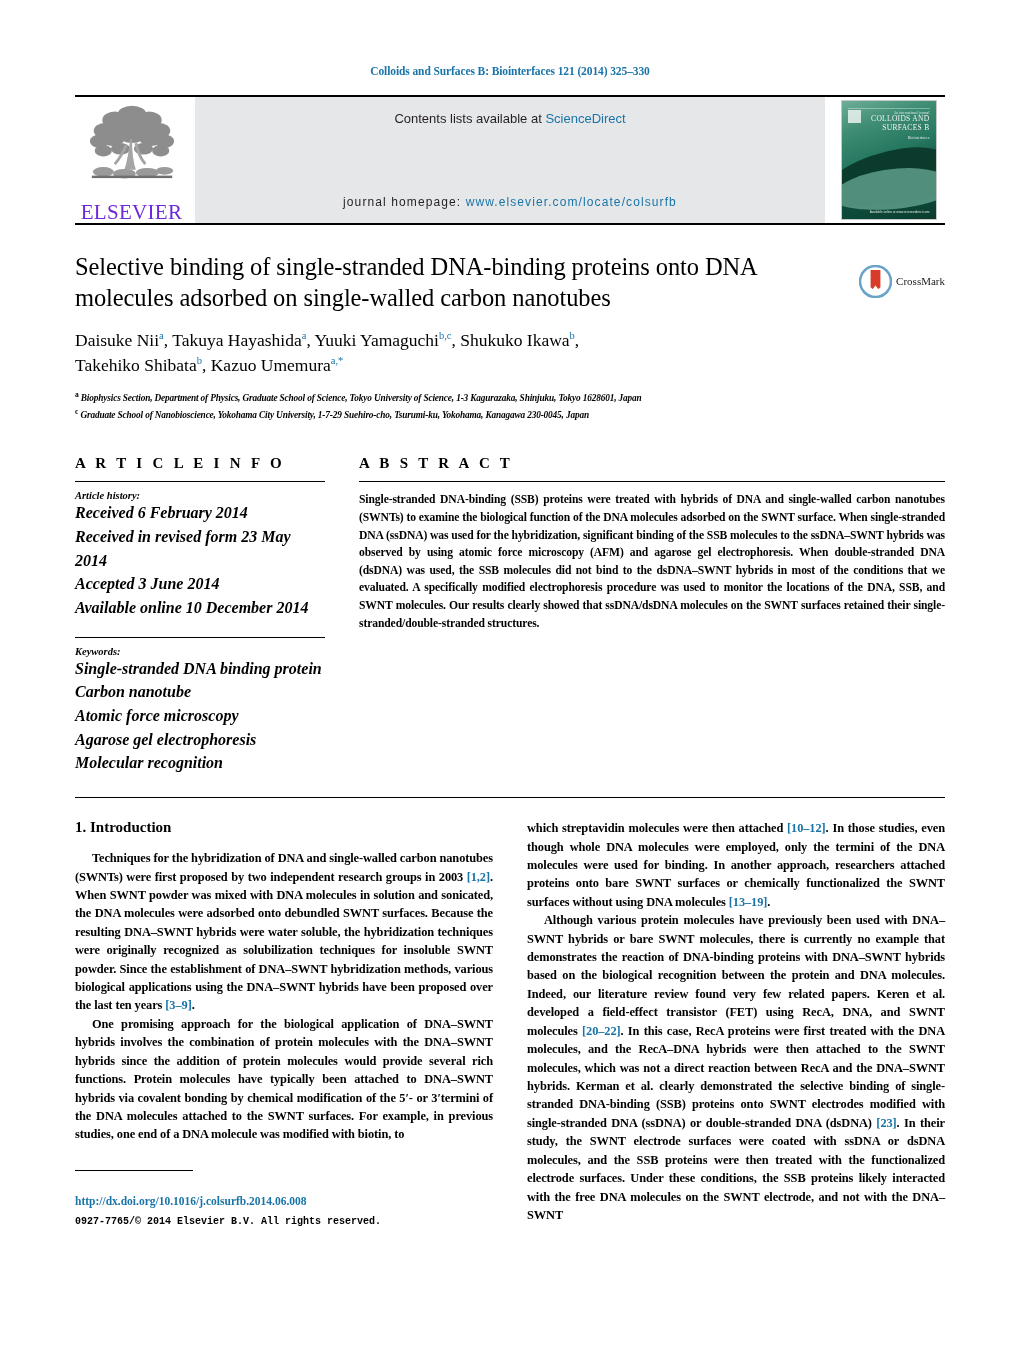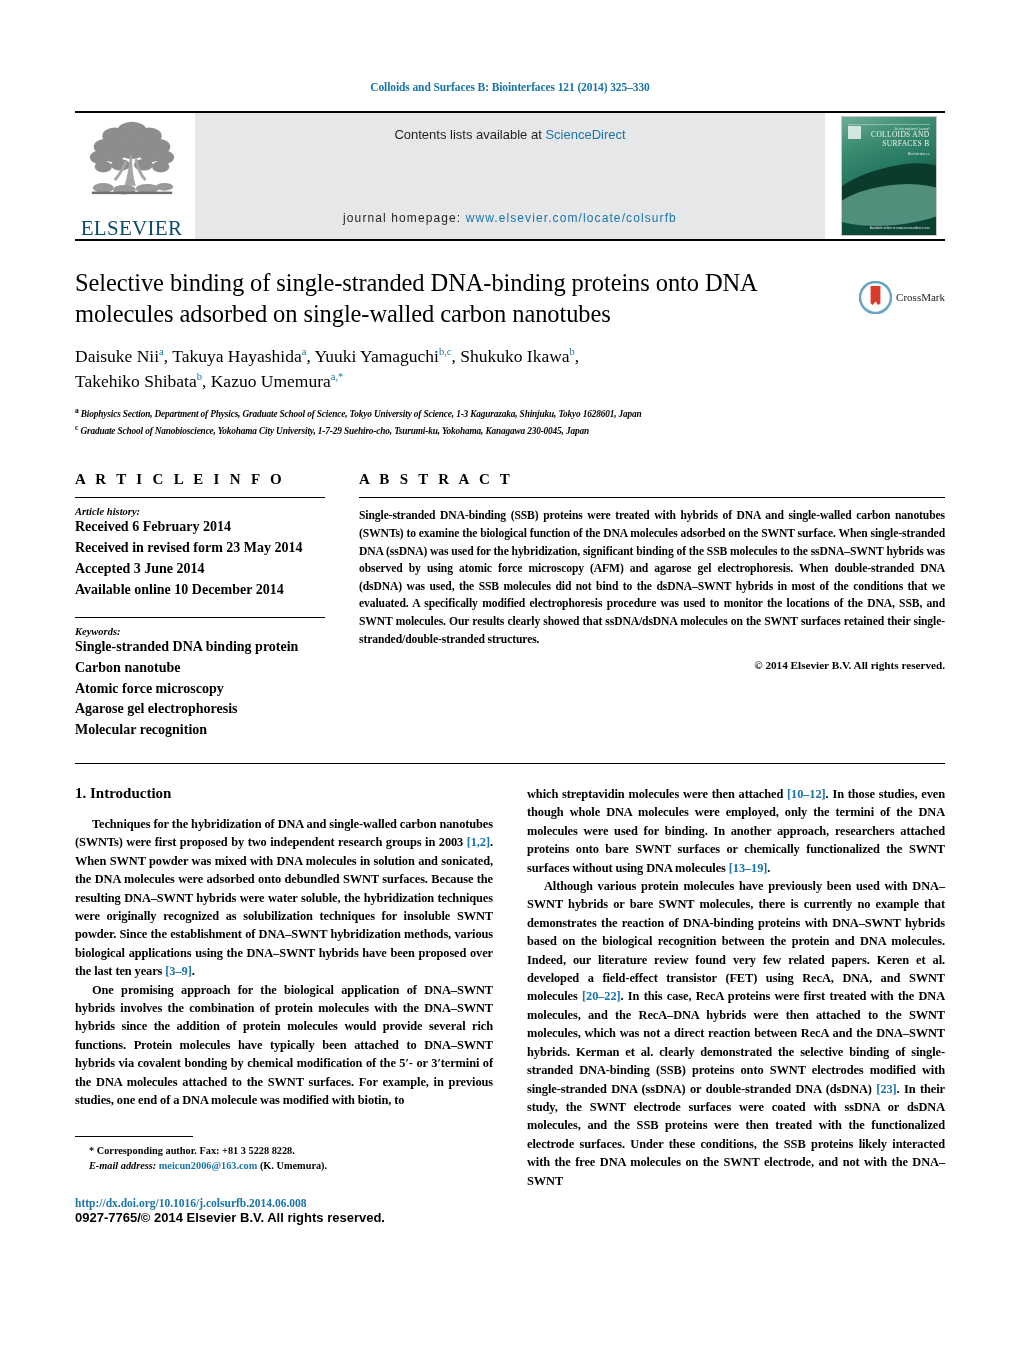--- a/index.html
+++ b/index.html
@@ -13,21 +13,21 @@
     font-family: "Liberation Serif", serif;
     color: #000000;
     position: relative;
     overflow: hidden;
   }
   .page {
     position: relative;
     width: 1020px;
     height: 1351px;
     box-sizing: border-box;
-    padding: 16px 75px;
+    padding: 0 75px;
   }
 
   
   .running-head {
     text-align: center;
     color: #1a74a8;
     font-family: "Liberation Serif", serif;
     font-weight: bold;
     font-size: 11.5px;
     letter-spacing: -0.1px;
@@ -48,21 +48,21 @@
     flex: 0 0 113px;
     display: flex;
     flex-direction: column;
     align-items: center;
     justify-content: flex-start;
     padding-top: 4px;
     box-sizing: border-box;
   }
   .tree-svg { display:block; }
   .elsevier-word {
-    color: #0c4a6e;
+    color: #6d28d9;
     font-family: "Liberation Serif", serif;
     font-size: 21px;
     letter-spacing: 0.3px;
     line-height: 1;
     margin-top: 13px;
     font-weight: 400;
   }
   .journal-banner {
     flex: 1 1 auto;
     background: #e6e7e8;
@@ -216,22 +216,23 @@
   }
   .thin-rule { border-top: 1.6px solid #000; margin-top: 9px; }
   .info-group { margin-top: 8px; }
   .info-group .ital {
     font-style: italic; font-weight: bold;
     font-size: 10.5px; font-family: "Liberation Serif", serif;
   }
   .info-line {
     font-family: "Liberation Serif", serif;
     font-weight: bold;
-    font-size: 14px;
+    font-size: 16px;
     line-height: 1.48;
+    font-style: italic;
   }
   .kw-rule { border-top: 1.6px solid #000; margin-top: 17px; }
 
   .abstract-body {
     margin-top: 9px;
     font-family: "Liberation Serif", serif;
     font-weight: bold;
     font-size: 11.6px;
     line-height: 1.52;
     text-align: justify;
@@ -289,24 +290,24 @@
 
   .doi-block { margin-top: 24px; }
   .doi-link {
     color: #1a74a8;
     font-family: "Liberation Serif", serif;
     font-weight: bold;
     font-size: 11.5px;
     display: block;
   }
   .issn-line {
-    font-family: Liberation Sans, sans-serif;
-    font-weight: bold;
-    font-size: 13px;
-    margin-top: 1px;
+    font-family: Liberation Mono, monospace;
+    font-weight: bold;
+    font-size: 10px;
+    margin-top: 9px;
   }
 </style>
 </head>
 <body>
 
 <div class="page">
 
   <div class="running-head">Colloids and Surfaces B: Biointerfaces 121 (2014) 325–330</div>
 
   <div class="masthead">
@@ -411,39 +412,34 @@
         <div class="info-line">Atomic force microscopy</div>
         <div class="info-line">Agarose gel electrophoresis</div>
         <div class="info-line">Molecular recognition</div>
       </div>
     </div>
 
     <div class="abstract-col">
       <div class="sec-head">A B S T R A C T</div>
       <div class="thin-rule"></div>
       <div class="abstract-body">Single-stranded DNA-binding (SSB) proteins were treated with hybrids of DNA and single-walled carbon nanotubes (SWNTs) to examine the biological function of the DNA molecules adsorbed on the SWNT surface. When single-stranded DNA (ssDNA) was used for the hybridization, significant binding of the SSB molecules to the ssDNA–SWNT hybrids was observed by using atomic force microscopy (AFM) and agarose gel electrophoresis. When double-stranded DNA (dsDNA) was used, the SSB molecules did not bind to the dsDNA–SWNT hybrids in most of the conditions that we evaluated. A specifically modified electrophoresis procedure was used to monitor the locations of the DNA, SSB, and SWNT molecules. Our results clearly showed that ssDNA/dsDNA molecules on the SWNT surfaces retained their single-stranded/double-stranded structures.</div>
-      <div class="copyright-line">© 2014 Elsevier B.V. All rights reserved.</div>
     </div>
   </div>
 
   <div class="body-rule"></div>
 
   <div class="body-cols">
 
     <div class="col left">
       <h2 class="section-title">1.  Introduction</h2>
       <p class="bodytext"><span>Techniques for the hybridization of DNA and single-walled carbon nanotubes (SWNTs) were first proposed by two independent research groups in 2003 </span><span class="ref">[1,2]</span><span>. When SWNT powder was mixed with DNA molecules in solution and sonicated, the DNA molecules were adsorbed onto debundled SWNT surfaces. Because the resulting DNA–SWNT hybrids were water soluble, the hybridization techniques were originally recognized as solubilization techniques for insoluble SWNT powder. Since the establishment of DNA–SWNT hybridization methods, various biological applications using the DNA–SWNT hybrids have been proposed over the last ten years </span><span class="ref">[3–9]</span><span>.</span></p>
       <p class="bodytext"><span>One promising approach for the biological application of DNA–SWNT hybrids involves the combination of protein molecules with the DNA–SWNT hybrids since the addition of protein molecules would provide several rich functions. Protein molecules have typically been attached to DNA–SWNT hybrids via covalent bonding by chemical modification of the 5′- or 3′termini of the DNA molecules attached to the SWNT surfaces. For example, in previous studies, one end of a DNA molecule was modified with biotin, to</span></p>
 
       <div class="footnote-wrap">
         <div class="footnote-rule"></div>
-        <div class="footnote">
-          <div><span class="indent">*</span> <span>Corresponding author. Fax: +81 3 5228 8228.</span></div>
-          <div class="indent"><span class="em">E-mail address:</span> <span class="email-link">meicun2006@163.com</span> <span>(K. Umemura).</span></div>
-        </div>
       </div>
 
       <div class="doi-block">
         <span class="doi-link">http://dx.doi.org/10.1016/j.colsurfb.2014.06.008</span>
         <div class="issn-line">0927-7765/© 2014 Elsevier B.V. All rights reserved.</div>
       </div>
     </div>
 
     <div class="col right">
       <p class="bodytext" style="text-indent:0"><span>which streptavidin molecules were then attached </span><span class="ref">[10–12]</span><span>. In those studies, even though whole DNA molecules were employed, only the termini of the DNA molecules were used for binding. In another approach, researchers attached proteins onto bare SWNT surfaces or chemically functionalized the SWNT surfaces without using DNA molecules </span><span class="ref">[13–19]</span><span>.</span></p>

